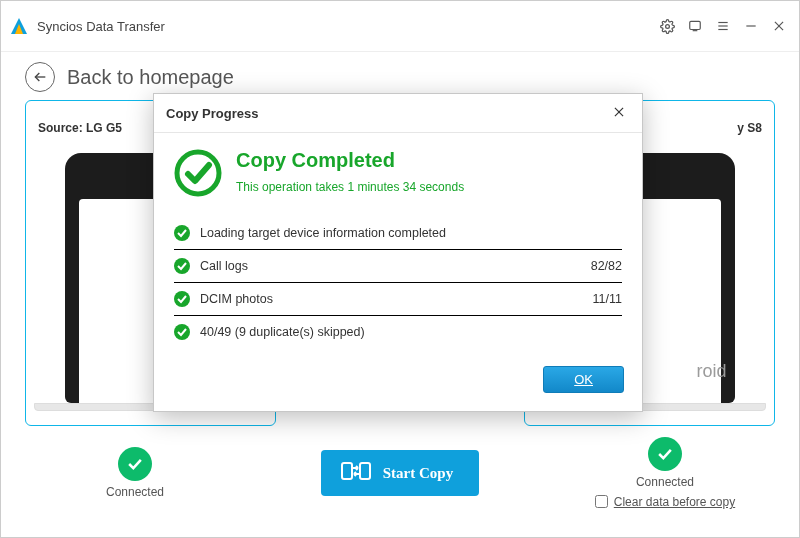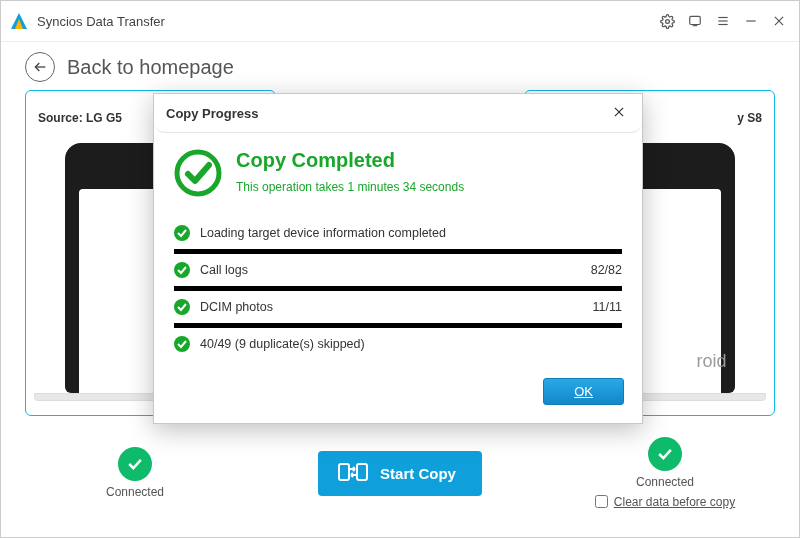--- a/index.html
+++ b/index.html
@@ -1,19 +1,19 @@
 <!DOCTYPE html>
 <html><head>
 <meta charset="utf-8">
 <style>
   * { box-sizing: border-box; margin: 0; padding: 0; }
   body { font-family: "Segoe UI", Arial, sans-serif; font-size: 13px; color: #333; background: #fff; width: 800px; height: 538px; overflow: hidden; position: relative; border: 1px solid #ccc; }
   
   
-  .titlebar { display: flex; align-items: center; height: 41px; padding: 0 8px; border-bottom: 1px solid #eee; }
+  .titlebar { display: flex; align-items: center; height: 51px; padding: 0 8px; border-bottom: 1px solid #eee; }
   .titlebar .appicon { width: 20px; height: 20px; margin-right: 8px; }
   .titlebar .title { flex: 1; font-size: 13px; color: #444; }
   .win-btn { width: 24px; height: 24px; margin-left: 4px; display: flex; align-items: center; justify-content: center; color: #555; cursor: pointer; }
   .win-btn svg, .win-btn span { pointer-events: none; }
   
   
   .backbar { display: flex; align-items: center; padding: 10px 24px 8px; }
   .back-btn { width: 30px; height: 30px; border: 1.5px solid #666; border-radius: 50%; display: flex; align-items: center; justify-content: center; cursor: pointer; margin-right: 12px; }
   .backbar .label { font-size: 20px; color: #555; }
   
@@ -28,39 +28,39 @@
   .conn-badge { width: 34px; height: 34px; border-radius: 50%; background: #0dbb6b; position: absolute; left: 50%; transform: translateX(-50%); bottom: 28px; display: flex; align-items: center; justify-content: center; }
   .conn-label { position: absolute; bottom: 6px; left: 0; right: 0; text-align: center; font-size: 12px; color: #555; }
   
   .panels-bottom { position: absolute; bottom: 28px; left: 24px; right: 24px; display: flex; justify-content: space-between; align-items: center; }
   .side-col { width: 220px; text-align: center; position: relative; }
   .center-col { text-align: center; }
   
   .conn-wrap { display: flex; flex-direction: column; align-items: center; }
   .conn-wrap .conn-badge { position: static; transform: none; margin-bottom: 4px; }
   
-  .start-btn { background: #0fa0dc; color: #fff; font-weight: bold; font-size: 15px; border: none; border-radius: 4px; padding: 10px 26px 10px 20px; display: inline-flex; align-items: center; gap: 12px; cursor: pointer; }
+  .start-btn { background: #0fa0dc; color: #fff; font-weight: bold; font-size: 15px; border: none; border-radius: 4px; padding: 10px 26px 10px 20px; display: inline-flex; align-items: center; gap: 12px; cursor: pointer; font-family: Liberation Serif, serif; }
   
   .clear-row { font-size: 12px; color: #555; display: flex; gap: 6px; justify-content: center; text-decoration: underline; }
   .clear-row input { width: 13px; height: 13px; }
   
   
   .overlay { position: absolute; inset: 0; background: rgba(255,255,255,0.0); }
   .dialog { position: absolute; left: 152px; top: 92px; width: 490px; background: #fff; border: 1px solid #c7c7c7; box-shadow: 0 6px 24px rgba(0,0,0,0.25); }
-  .dlg-titlebar { display: flex; align-items: center; justify-content: space-between; padding: 8px 12px; border-bottom: 1px solid #e6e6e6; border-radius: 11px; }
+  .dlg-titlebar { display: flex; align-items: center; justify-content: space-between; padding: 8px 12px; border-bottom: 1px solid #e6e6e6; }
   .dlg-titlebar .t { font-weight: bold; font-size: 13px; color: #333; }
   .dlg-close { cursor: pointer; color: #333; font-size: 18px; line-height: 1; padding: 2px 4px; }
   
   .dlg-body { padding: 16px 20px 18px; }
   .dlg-head { display: flex; align-items: flex-start; gap: 14px; margin-bottom: 20px; }
   .big-check { width: 48px; height: 48px; flex: 0 0 48px; }
   .dlg-head h2 { color: #18a62b; font-size: 20px; font-weight: 600; margin-bottom: 4px; }
   .dlg-head .sub { color: #18a62b; font-size: 12px; margin-top: 8px; }
   
-  .item-row { display: flex; align-items: center; padding: 8px 0; border-bottom: 5px solid #000000; font-size: 12.5px; }
+  .item-row { display: flex; align-items: center; padding: 8px 0; border-bottom: 1px solid #000000; font-size: 12.5px; }
   .item-row:last-of-type { border-bottom: none; }
   .item-row .chk { width: 16px; height: 16px; margin-right: 10px; flex: 0 0 16px; }
   .item-row .name { flex: 1; color: #333; }
   .item-row .val { color: #333; }
   
   .dlg-foot { display: flex; justify-content: flex-end; padding: 0 18px 18px; }
   .ok-btn { background: #1f97d6; background: linear-gradient(#2aa8e6,#1288c9); color: #fff; border: 1px solid #0f7cb8; border-radius: 3px; padding: 5px 30px; font-size: 13px; cursor: pointer; text-decoration: underline; }
   
   .os-label { position: absolute; left: 0; right: 0; top: 260px; text-align: center; font-size: 18px; color: #9b9b9b; }
 </style>

